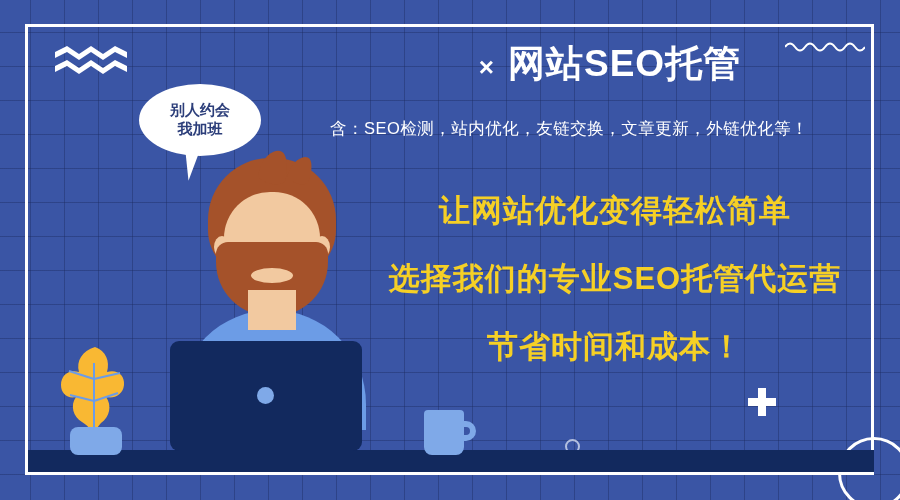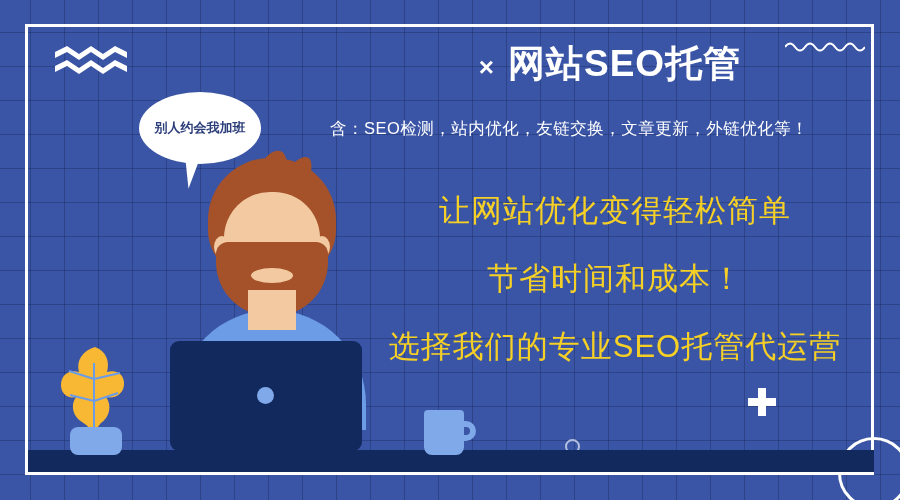--- a/index.html
+++ b/index.html
@@ -127,41 +127,41 @@
 
   
   .slogan {
     position: absolute;
     left: 335px;
     top: 190px;
     width: 560px;
     text-align: center;
     color: #f6d025;
     font-size: 31px;
-    font-weight: 400;
+    font-weight: 700;
     letter-spacing: 1px;
   }
   .slogan .line { white-space: nowrap; margin-bottom: 26px; }
   .slogan .line:last-child { margin-bottom: 0; }
 
   
   .bubble {
     position: absolute;
     left: 139px;
-    top: 92px;
+    top: 84px;
     width: 122px;
     height: 72px;
     background: #ffffff;
     border-radius: 50%;
     display: flex;
-    flex-direction: row;
+    flex-direction: column;
     align-items: center;
     justify-content: center;
     color: #2c3e7a;
-    font-size: 13px;
+    font-size: 15px;
     font-weight: 700;
     line-height: 1.25;
     z-index: 6;
   }
   .bubble .tail {
     position: absolute;
     left: 48px;
     bottom: -24px;
     width: 0;
     height: 0;
@@ -321,22 +321,22 @@
 
   <div class="headline">
     <span class="x-glyph">×</span>
     <span class="title-text">网站SEO托管</span>
   </div>
 
   <div class="subtitle">含：SEO检测，站内优化，友链交换，文章更新，外链优化等！</div>
 
   <div class="slogan">
     <div class="line">让网站优化变得轻松简单</div>
+    <div class="line">选择我们的专业SEO托管代运营</div>
     <div class="line">节省时间和成本！</div>
-    <div class="line">选择我们的专业SEO托管代运营</div>
   </div>
 
   <div class="bubble">
     <div class="tail"></div>
     <div class="bline">别人约会</div>
     <div class="bline">我加班</div>
   </div>
 
   <div class="person">
     <div class="hair"></div>

